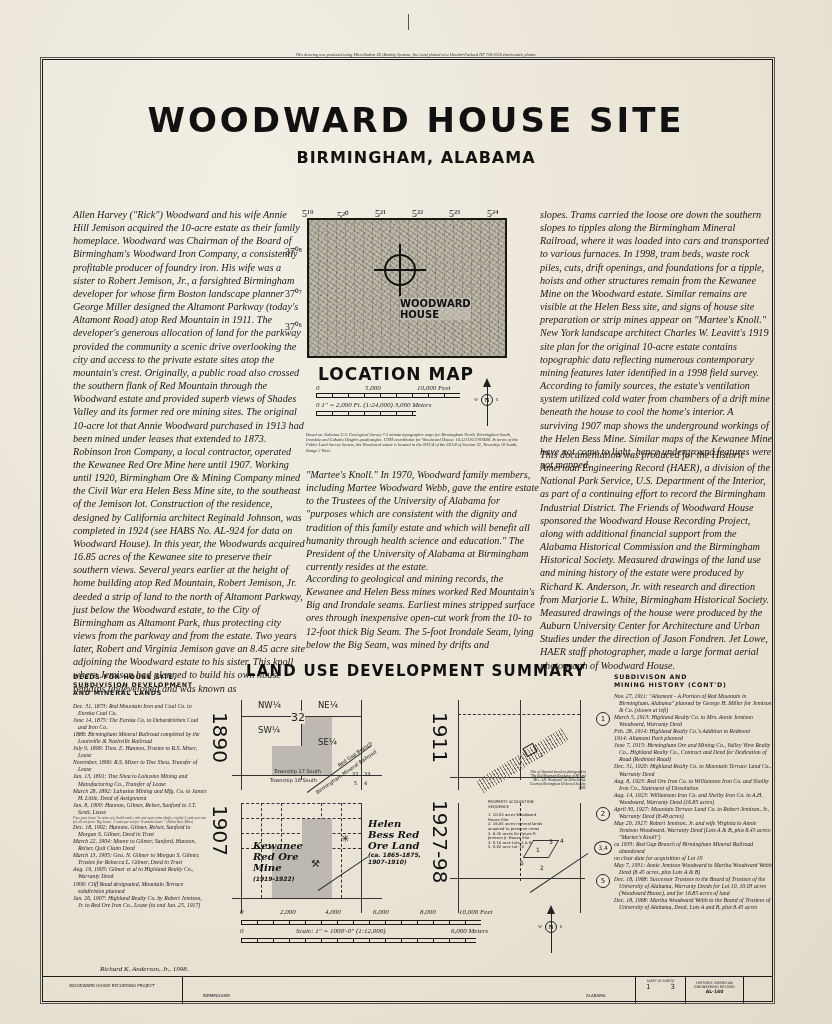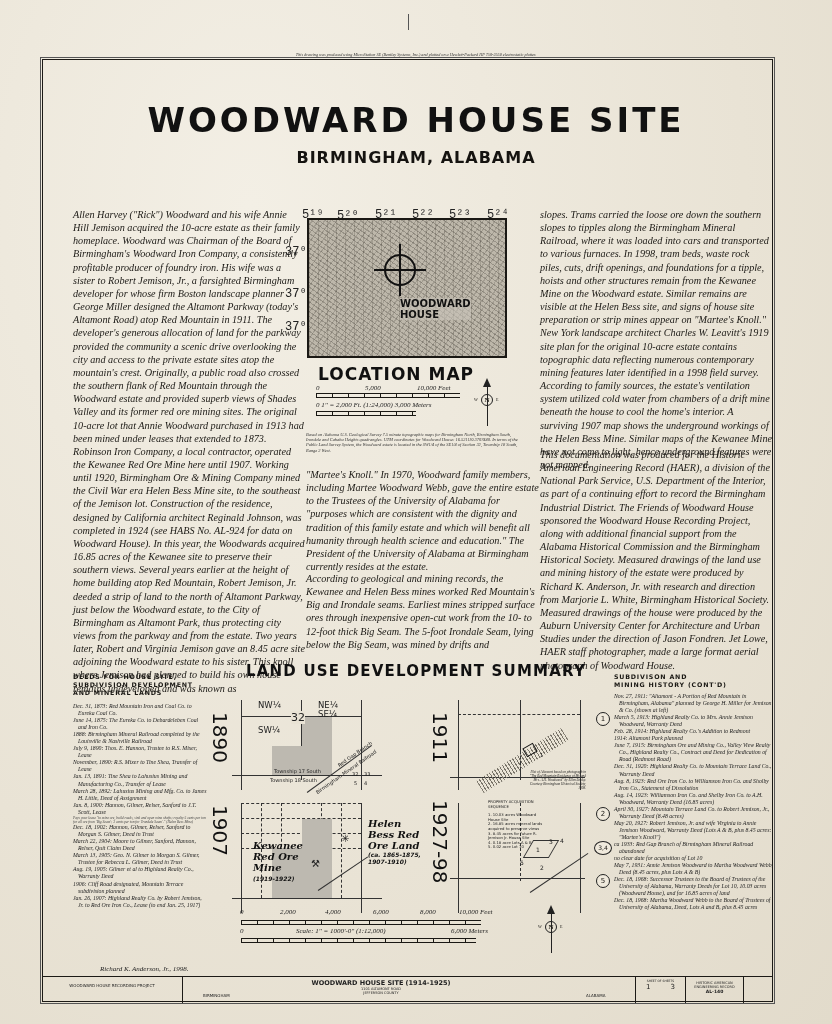--- a/index.html
+++ b/index.html
@@ -41,21 +41,21 @@
 
   
   .locmap { position: absolute; left: 307px; top: 218px; width: 200px; height: 140px;
     border: 2px solid #1a1814;
     background:
       repeating-linear-gradient(35deg, rgba(40,36,30,.25) 0 1px, transparent 1px 4px),
       repeating-linear-gradient(-55deg, rgba(40,36,30,.18) 0 1px, transparent 1px 5px),
       repeating-linear-gradient(90deg, rgba(60,55,45,.2) 0 1px, transparent 1px 9px),
       #bdb7aa;
   }
-  .grid-lbl { position: absolute; font-family: Liberation Mono, monospace; font-size: 12px; color: #222; }
+  .grid-lbl { position: absolute; font-family: Liberation Serif, serif; font-size: 10px; color: #222; }
   .map-house-label { position: absolute; left: 400px; top: 298px; font-family: "DejaVu Sans", sans-serif; font-weight: bold; font-size: 10px; line-height: 11px; color: #111; background: rgba(200,195,185,.6); }
   .target { position: absolute; left: 384px; top: 254px; width: 32px; height: 32px; border: 2px solid #111; border-radius: 50%; }
   .target-h { position: absolute; left: 374px; top: 269px; width: 52px; height: 2px; background: #111; }
   .target-v { position: absolute; left: 399px; top: 244px; width: 2px; height: 52px; background: #111; }
   .locmap-title { position: absolute; left: 318px; top: 364px; font-family: "DejaVu Sans", sans-serif; font-weight: bold; font-size: 17px; letter-spacing: 1px; color: #111; }
   .scale-lbl { position: absolute; font-style: italic; font-size: 7px; color: #222; white-space: nowrap; }
   .scale-bar { position: absolute; height: 5px; border-top: 1.5px solid #1a1814; border-bottom: 0.5px solid #1a1814;
     background: repeating-linear-gradient(90deg, #1a1814 0 1px, transparent 1px 16px); }
   .map-note { position: absolute; left: 306px; top: 432px; width: 212px; font-size: 4.4px; line-height: 5.2px; font-style: italic; color: #333; }
 
@@ -178,21 +178,21 @@
 <div class="vline" style="left:241px;top:700px;height:90px"></div>
 <div class="vline" style="left:301px;top:700px;height:80px"></div>
 <div class="vline" style="left:361px;top:700px;height:90px"></div>
 <div class="hline" style="left:241px;top:716px;width:120px"></div>
 <div class="hline" style="left:232px;top:775px;width:150px"></div>
 <div class="shade" style="left:302px;top:717px;width:30px;height:58px"></div>
 <div class="shade" style="left:272px;top:746px;width:30px;height:29px"></div>
 <div class="plbl" style="left:258px;top:700px">NW¼</div>
 <div class="plbl" style="left:318px;top:700px">NE¼</div>
 <div class="plbl" style="left:258px;top:725px">SW¼</div>
-<div class="plbl" style="left:318px;top:709px">SE¼</div>
+<div class="plbl" style="left:318px;top:737px">SE¼</div>
 <div class="plbl" style="left:291px;top:711px;font-size:11px;background:#e9e3d5">32</div>
 <div class="tiny" style="left:274px;top:768px">Township 17 South</div>
 <div class="tiny" style="left:270px;top:777px">Township 18 South</div>
 <div class="diag" style="left:307px;top:792px;width:80px;transform:rotate(-36deg)"></div>
 <div class="rr" style="left:340px;top:762px">Red Gap Branch</div>
 <div class="rr" style="left:318px;top:789px">Birmingham Mineral Railroad</div>
 <div class="tiny" style="left:352px;top:771px">32</div>
 <div class="tiny" style="left:364px;top:771px">33</div>
 <div class="tiny" style="left:354px;top:780px">5</div>
 <div class="tiny" style="left:364px;top:780px">4</div>
@@ -291,25 +291,20 @@
 </div>
 <div class="circ" style="left:596px;top:712px">1</div>
 <div class="circ" style="left:596px;top:807px">2</div>
 <div class="circ" style="left:594px;top:841px;width:18px;font-size:6px">3,4</div>
 <div class="circ" style="left:596px;top:874px">5</div>
 
 <div class="sig">Richard K. Anderson, Jr., 1998.</div>
 <div class="titleblock">
   <div class="tb-cell" style="left:0;width:141px;font-size:4px;text-align:center;padding-top:6px">WOODWARD HOUSE RECORDING PROJECT</div>
   <div class="tb-cell" style="left:141px;width:93px;font-size:4px;padding:16px 0 0 20px;border-right:none">BIRMINGHAM</div>
-  <div class="tb-cell" style="left:234px;width:210px;border-right:none;text-align:center;padding-top:2px">
-    <div style="font-size:6.5px;font-weight:bold">WOODWARD HOUSE SITE (1914-1925)</div>
-    <div style="font-size:3.5px">1101 ALTAMONT ROAD</div>
-    <div style="font-size:3.5px">JEFFERSON COUNTY</div>
-  </div>
   <div class="tb-cell" style="left:444px;width:150px;font-size:4px;padding:16px 0 0 100px">ALABAMA</div>
   <div class="tb-cell" style="left:594px;width:50px;text-align:center">
     <div style="font-size:3px;padding-top:2px">SHEET OF SHEETS</div>
     <div style="font-size:7px;display:flex;justify-content:space-around">
       <span>1</span>
       <span>3</span>
     </div>
   </div>
   <div class="tb-cell" style="left:644px;width:58px;text-align:center;font-size:3.5px;padding-top:4px">
     <div>HISTORIC AMERICAN ENGINEERING RECORD</div>

